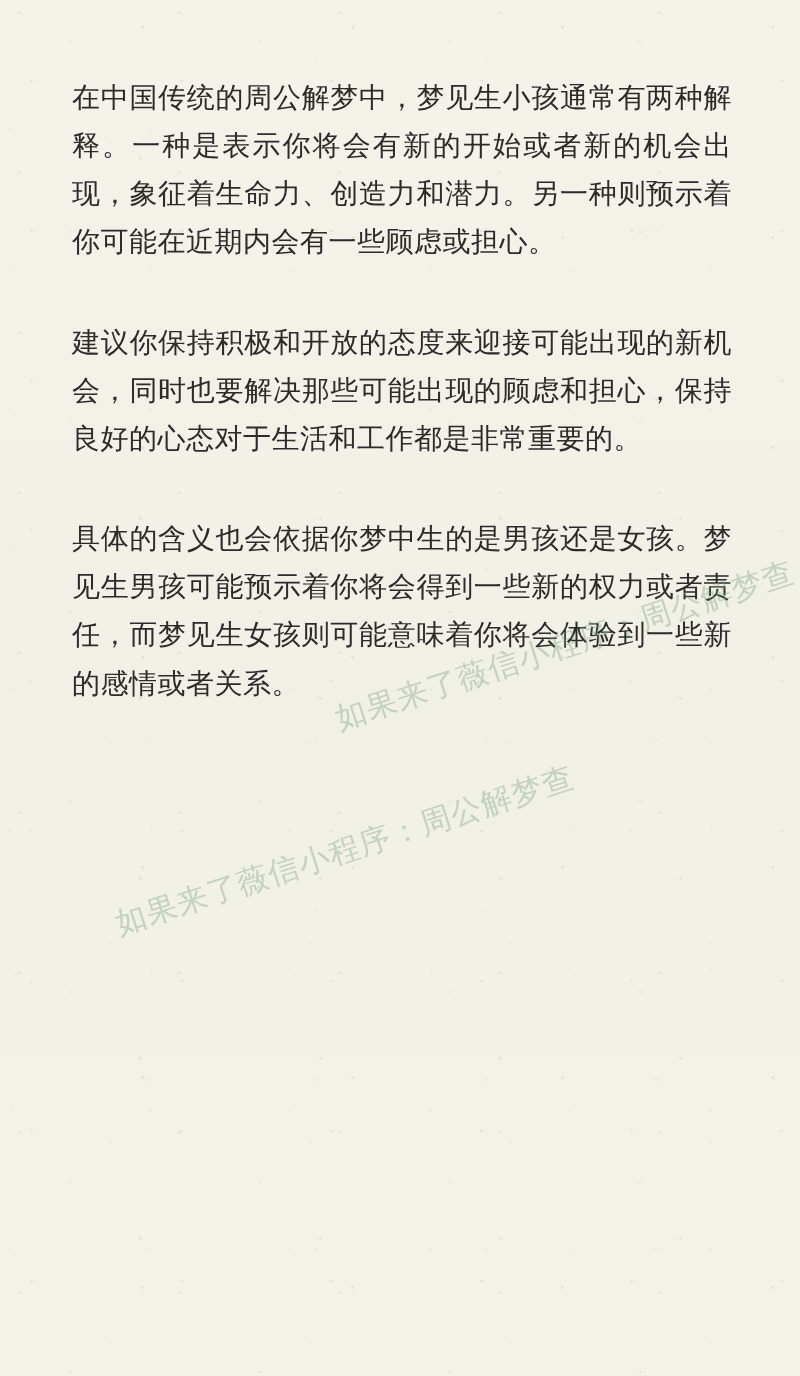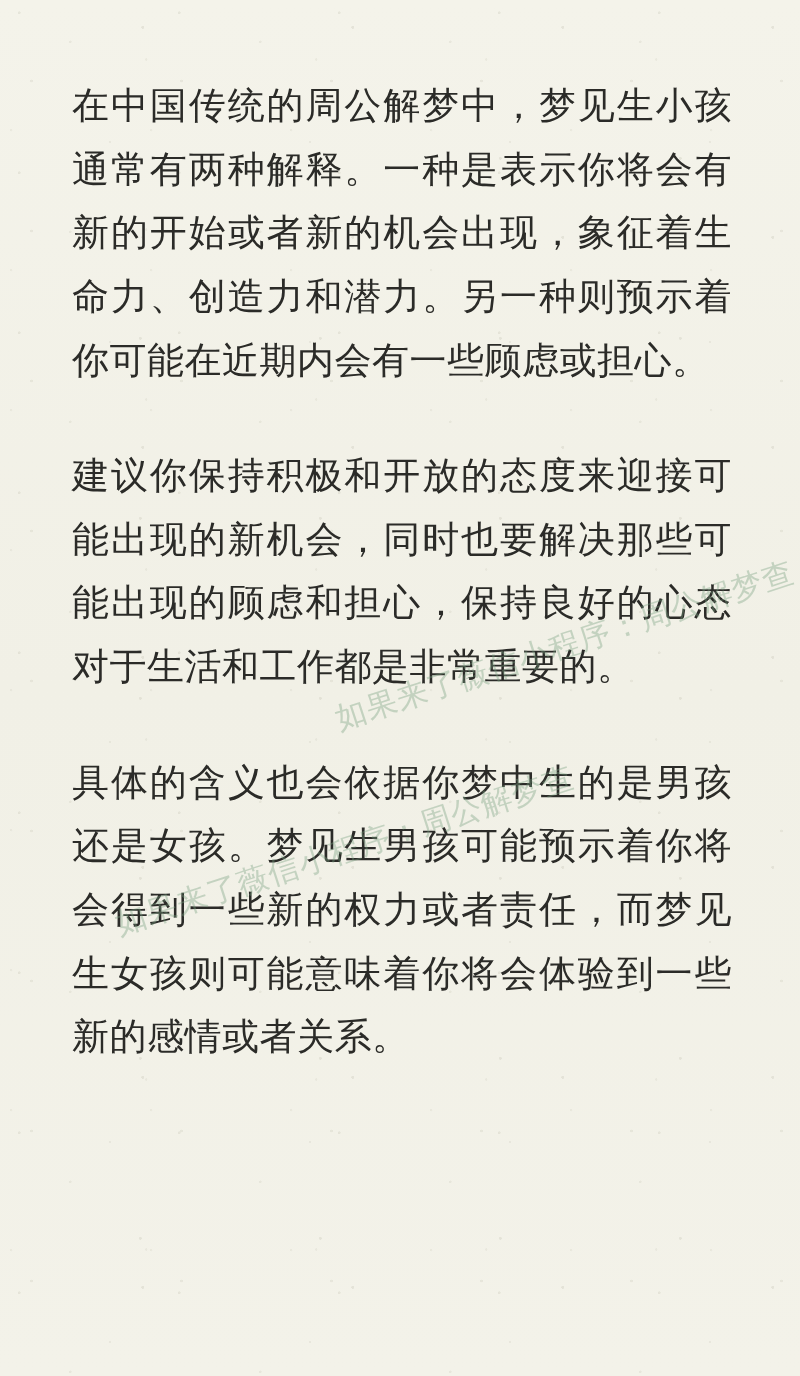--- a/index.html
+++ b/index.html
@@ -39,21 +39,21 @@
 
   .content {
     position: absolute;
     left: 72px;
     top: 74px;
     width: 660px;
   }
 
   .para {
     margin: 0 0 52px 0;
-    font-size: 37px;
+    font-size: 28px;
     line-height: 1.72;
     letter-spacing: 0.5px;
     color: #2b2b28;
     text-align: justify;
     text-justify: inter-ideograph;
     font-weight: 400;
   }
   .para:last-child { margin-bottom: 0; }
 
   

